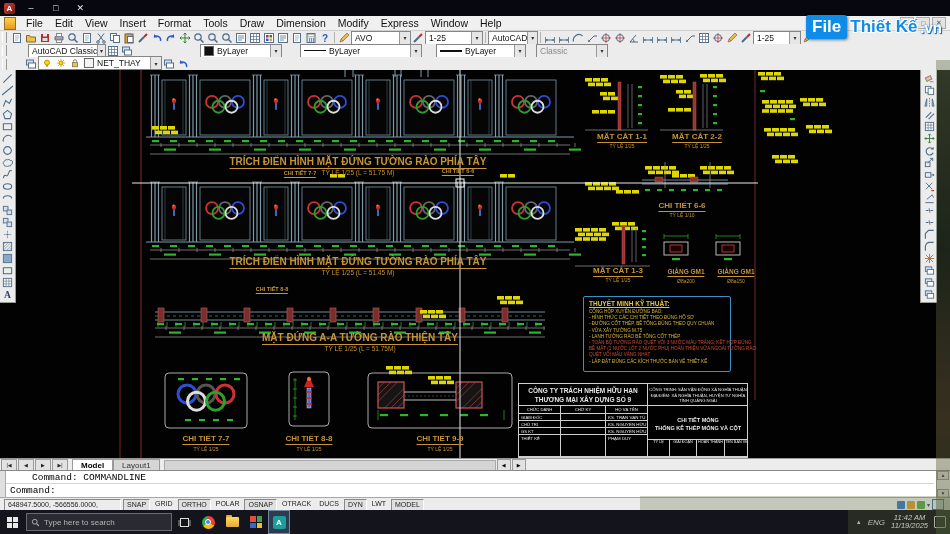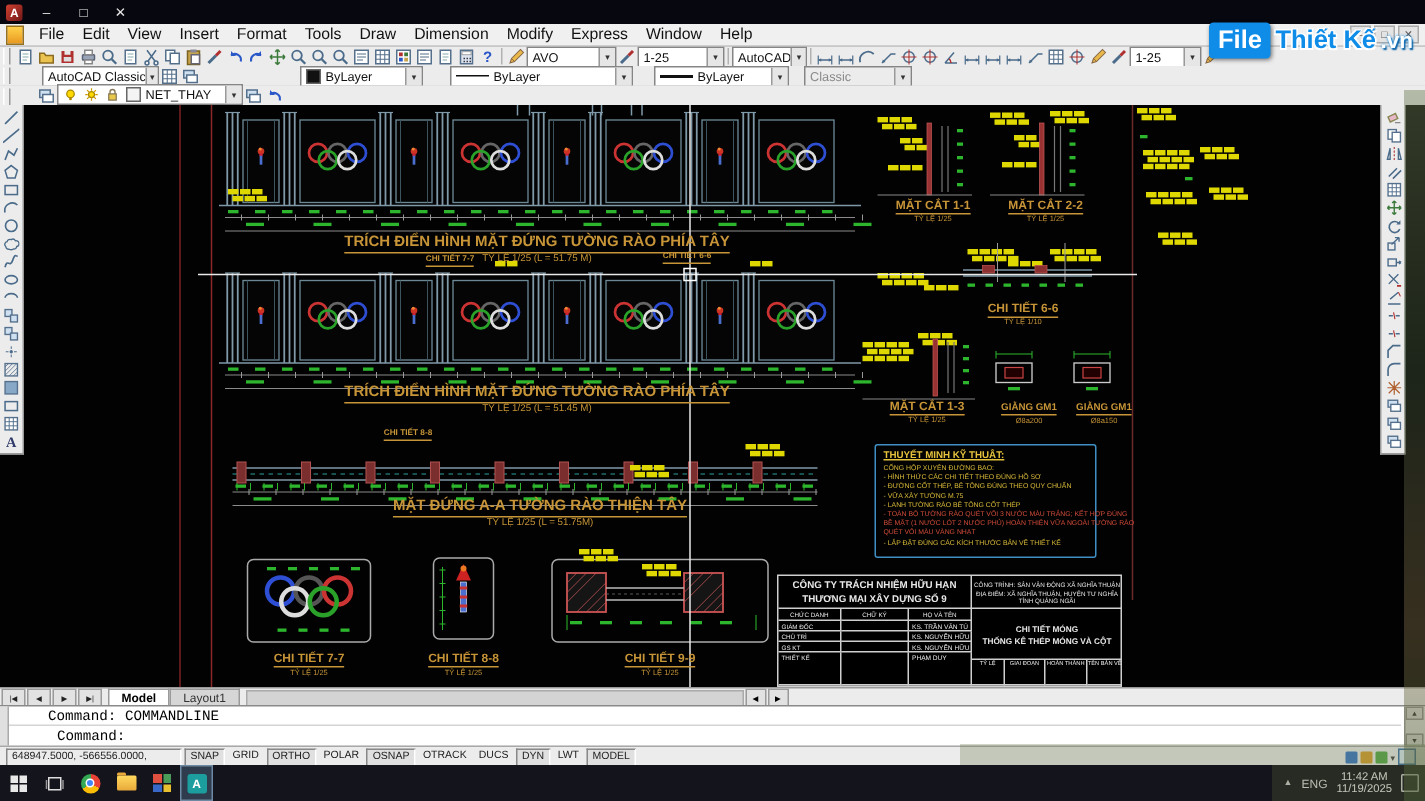--- a/index.html
+++ b/index.html
@@ -87,21 +87,21 @@
     background:#d6d6d6;color:#333;font-size:8px;}
   .tab.active{background:#fff;font-weight:bold;color:#000;}
   #tabscroll{height:9px;background:#d4d4d4;border:1px solid #aaa;flex:0 0 330px;margin-left:4px;}
   .tsb{width:12px;height:10px;border:1px solid #9a9a9a;background:#e2e2e2;display:flex;
     align-items:center;justify-content:center;font-size:5px;margin-left:1px;}
   
   #cmd{position:absolute;left:0;top:470px;width:950px;height:27px;background:#fff;
     border-top:1px solid #8a8a8a;font-family:"Liberation Mono",monospace;font-size:9.5px;color:#000;}
   #cmd-grip{position:absolute;left:0;top:0;width:5px;height:27px;background:#e0e0e0;border-right:1px solid #aaa;}
   #cmd-hist{position:absolute;left:10px;top:1px;margin-left:22px;}
-  #cmd-prompt{position:absolute;left:10px;top:14px;margin-left:28px;}
+  #cmd-prompt{position:absolute;left:10px;top:14px;}
   #cmd-div{position:absolute;left:6px;top:12px;width:928px;height:1px;background:#d4d4d4;}
   #cmd-scroll{position:absolute;right:0;top:0;width:13px;height:27px;background:#f0f0f0;border-left:1px solid #aaa;}
   .csb{width:12px;height:9px;border:1px solid #9a9a9a;background:#e4e4e4;font-size:5px;color:#333;
     display:flex;align-items:center;justify-content:center;box-sizing:border-box;}
   
   #statusbar{position:absolute;left:0;top:497px;width:950px;height:13px;background:#ececec;
     border-top:1px solid #a8a8a8;display:flex;align-items:center;font-size:7.5px;color:#222;}
   #coords{width:112px;height:10px;margin-left:4px;border:1px solid;border-color:#888 #fff #fff #888;
     background:#ececec;font-size:7px;line-height:10px;padding-left:3px;}
   .sbtn{margin-left:2px;padding:0 3px;height:10px;line-height:10px;font-size:7px;}
@@ -124,21 +124,21 @@
     background:#4285f4;border:1px solid #fff;box-sizing:border-box;}
   #folder-ic{width:13px;height:10px;background:linear-gradient(180deg,#ffd95e,#e8a93a);border-radius:1px;position:relative;}
   #folder-ic::before{content:"";position:absolute;left:0;top:-2px;width:6px;height:2px;background:#e8a93a;border-radius:1px 1px 0 0;}
   #photos-ic{width:12px;height:12px;display:grid;grid-template-columns:1fr 1fr;grid-template-rows:1fr 1fr;gap:1px;}
   #photos-ic i:nth-child(1){background:#e05040;}#photos-ic i:nth-child(2){background:#4a9a58;}
   #photos-ic i:nth-child(3){background:#3868c8;}#photos-ic i:nth-child(4){background:#e8c030;}
   #acad-task{width:20px;height:22px;background:rgba(120,165,205,.28);border:1px solid rgba(160,200,235,.55);
     display:flex;align-items:center;justify-content:center;}
   #acad-ic{width:13px;height:13px;background:#1d9e9e;border-radius:2px;color:#fff;font-size:8px;
     font-weight:bold;display:flex;align-items:center;justify-content:center;}
-  #tb-right{margin-left:auto;display:flex;align-items:center;gap:6px;margin-right:4px;}
+  #tb-right{margin-left:auto;display:flex;align-items:center;gap:6px;margin-right:4px;font-style:italic;}
   #lang{font-size:8px;color:#ddd;}
   #clock{text-align:center;font-size:7.5px;line-height:8.5px;color:#e8e8e8;}
   #notif{width:10px;height:10px;border:1px solid #ccc;border-radius:1px;}
   
   #ftk-logo{position:absolute;left:806px;top:15px;z-index:60;display:flex;align-items:center;gap:3px;}
   #ftk-file{background:#0f8ce8;color:#fff;font-size:17px;font-weight:bold;padding:2px 6px;
     border-radius:3px;box-shadow:1px 1px 3px rgba(0,0,0,.5);}
   #ftk-rest{font-size:17px;font-weight:bold;color:#0f8ce8;
     text-shadow:-1px -1px 0 #fff,1px -1px 0 #fff,-1px 1px 0 #fff,1px 1px 0 #fff;}
   #ftk-vn{font-size:15px;font-weight:bold;color:#fff;text-shadow:0 0 2px #0f8ce8,1px 1px 1px #0a5a9a;}
@@ -1756,20 +1756,27 @@
 
   <div id="taskbar">
     <div id="start">
       <span class="wlogo">
           <i></i>
           <i></i>
           <i></i>
           <i></i>
         </span>
     </div>
+    <div id="tb-search">
+      <svg width="9" height="9" viewBox="0 0 12 12">
+          <circle cx="5" cy="5" r="3.2" fill="none" stroke="#bbb" stroke-width="1.2"></circle>
+          <path d="M7.5 7.5 L10.5 10.5" stroke="#bbb" stroke-width="1.5"></path>
+        </svg>
+      <span>Type here to search</span>
+    </div>
     <div class="tkic">
       <svg width="13" height="13" viewBox="0 0 13 13">
           <rect x="2.5" y="2.5" width="8" height="8" fill="none" stroke="#ddd"></rect>
           <path d="M1 4v6M12 4v6" stroke="#999"></path>
         </svg>
     </div>
     <div class="tkic">
         <span id="chrome-ball"></span>
       </div>
     <div class="tkic">

